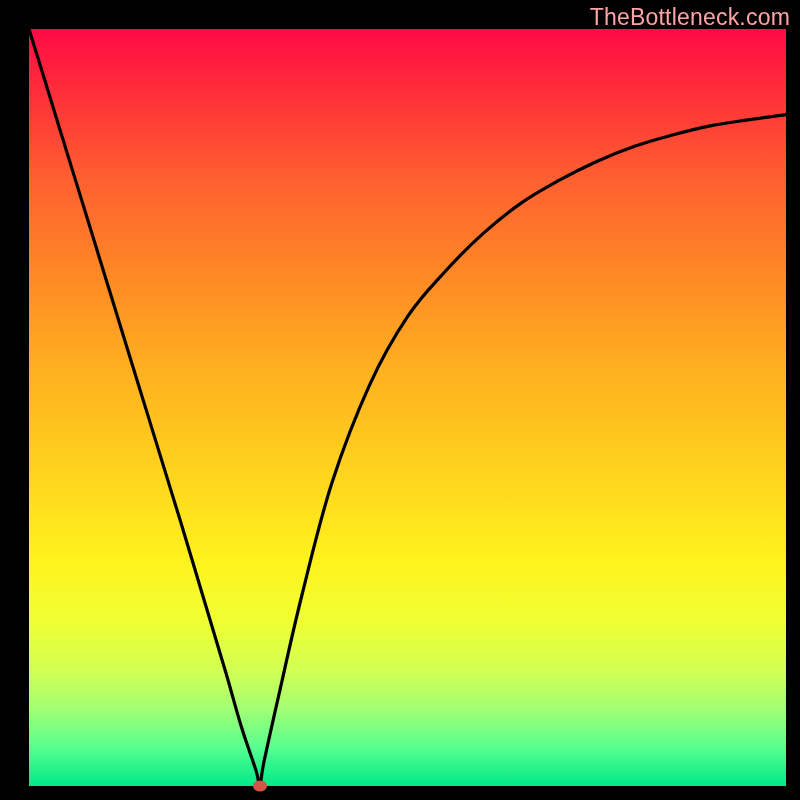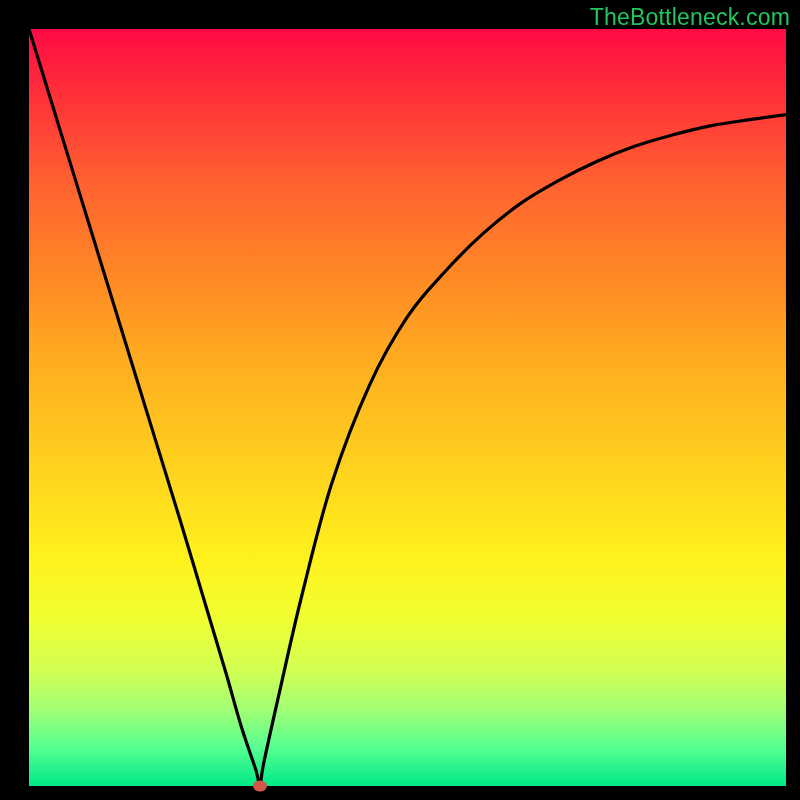--- a/index.html
+++ b/index.html
@@ -22,21 +22,21 @@
       #f0ff32 78%,
       #d0ff55 85%,
       #a0ff75 90%,
       #55ff90 95%,
       #00e888 100%);
   }
   .watermark {
     position: absolute;
     top: 4px;
     right: 10px;
-    color: #22c55e;
+    color: #fca5a5;
     font-size: 23px;
     font-weight: 500;
     letter-spacing: 0.2px;
   }
   .curve {
     position: absolute;
     left: 0; top: 0;
     width: 757px; height: 757px;
     pointer-events: none;
   }

